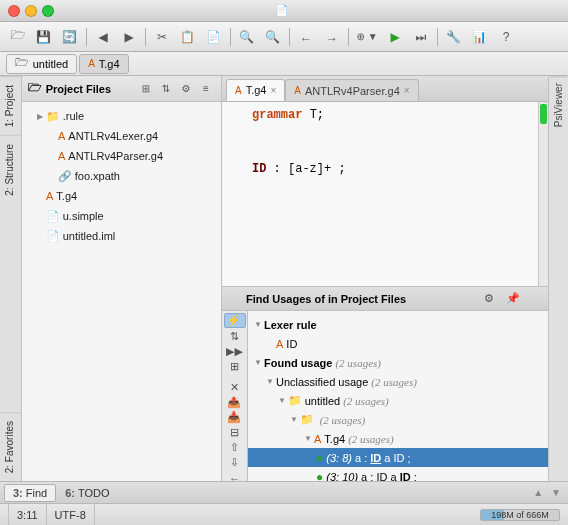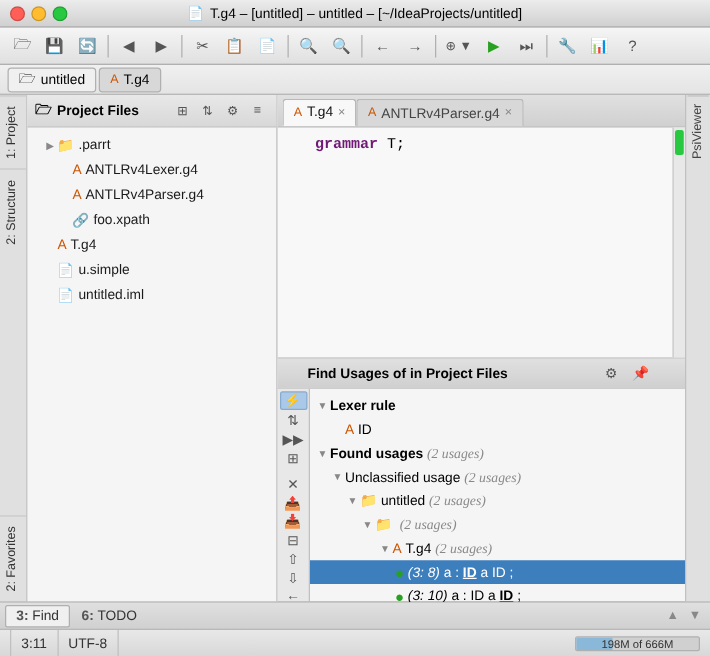--- a/index.html
+++ b/index.html
@@ -243,21 +243,21 @@
       color: #aaa;
       padding-right: 8px;
       font-size: 10px;
       user-select: none;
       flex-shrink: 0;
     }
     .code-text {
       font-family: 'Courier New', monospace;
       font-size: 12px;
     }
-    .kw { color: #701a75; font-weight: bold; }
+    .kw { color: #c2410c; font-weight: bold; }
     .id-token { color: #660000; font-weight: bold; }
     .rule-ref { color: #000080; }
 
     
     .editor-scrollbar {
       width: 10px;
       background: #e8e8e8;
       border-left: 1px solid #c8c8c8;
       position: relative;
     }
@@ -433,21 +433,21 @@
     }
     .status-item:first-child { border-left: 1px solid #c0c0c0; align-items: center; }
     .status-spacer { flex: 1; }
     .status-mem {
       margin-left: auto;
       display: flex;
       align-items: center;
       gap: 4px;
     }
     .mem-bar {
-      width: 100px;
+      width: 80px;
       height: 12px;
       background: #d0d0d0;
       border: 1px solid #b0b0b0;
       border-radius: 2px;
       overflow: hidden;
       position: relative;
       padding-left: 40px;
     }
     .mem-fill {
       position: absolute;
@@ -504,21 +504,20 @@
 </head>
 <body>
 
 <div class="title-bar">
   <div class="title-bar-buttons">
     <div class="tb-btn close"></div>
     <div class="tb-btn min"></div>
     <div class="tb-btn max"></div>
   </div>
   <span style="margin-right:4px;font-size:11px;">📄</span>
-  <span>T.g4 – [untitled] – untitled – [~/IdeaProjects/untitled]</span>
 </div>
 
 <div class="toolbar">
   <button class="toolbar-btn">🗁</button>
   <button class="toolbar-btn">💾</button>
   <button class="toolbar-btn">🔄</button>
   <div class="toolbar-separator"></div>
   <button class="toolbar-btn">◀</button>
   <button class="toolbar-btn">▶</button>
   <div class="toolbar-separator"></div>
@@ -569,21 +568,21 @@
         <button class="panel-tool-btn">⇅</button>
         <button class="panel-tool-btn">⚙</button>
         <button class="panel-tool-btn">≡</button>
       </div>
     </div>
     <div class="project-tree">
       <div class="tree-item">
         <span class="tree-indent" style="width:8px;"></span>
         <span class="tree-arrow">▶</span>
         <span class="tree-icon folder-icon">📁</span>
-        <span>.parrt</span>
+        <span>.rule</span>
       </div>
       <div class="tree-item">
         <span class="tree-indent" style="width:20px;"></span>
         <span class="tree-arrow"></span>
         <span class="tree-icon antlr-icon">A</span>
         <span>ANTLRv4Lexer.g4</span>
       </div>
       <div class="tree-item">
         <span class="tree-indent" style="width:20px;"></span>
         <span class="tree-arrow"></span>
@@ -641,20 +640,27 @@
               <span> T;</span>
             </span>
           </div>
           <div class="code-line">
             <span class="line-number"></span>
             <span class="code-text"> </span>
           </div>
           <div class="code-line">
             <span class="line-number"></span>
             <span class="code-text"> </span>
+          </div>
+          <div class="code-line">
+            <span class="line-number"></span>
+            <span class="code-text">
+              <span class="id-token">ID</span>
+              <span> : [a-z]+ ;</span>
+            </span>
           </div>
         </div>
         <div class="editor-scrollbar">
           <div class="scrollbar-thumb"></div>
         </div>
       </div>
     </div>
 
     <div class="find-usages-panel">
       <div class="find-usages-header">
@@ -693,21 +699,21 @@
             <span style="font-weight:bold;">Lexer rule</span>
           </div>
           <div class="result-item">
             <span style="width:24px;"></span>
             <span class="result-icon" style="color:#cc5500;">A</span>
             <span>ID</span>
           </div>
 
           <div class="result-item">
             <span class="result-arrow">▼</span>
-            <span style="font-weight:bold;">Found usages</span>
+            <span style="font-weight:bold;">Found usage</span>
             <span class="result-count">(2 usages)</span>
           </div>
 
           <div class="result-item">
             <span style="width:12px;"></span>
             <span class="result-arrow">▼</span>
             <span>Unclassified usage</span>
             <span class="result-count">(2 usages)</span>
           </div>
 

